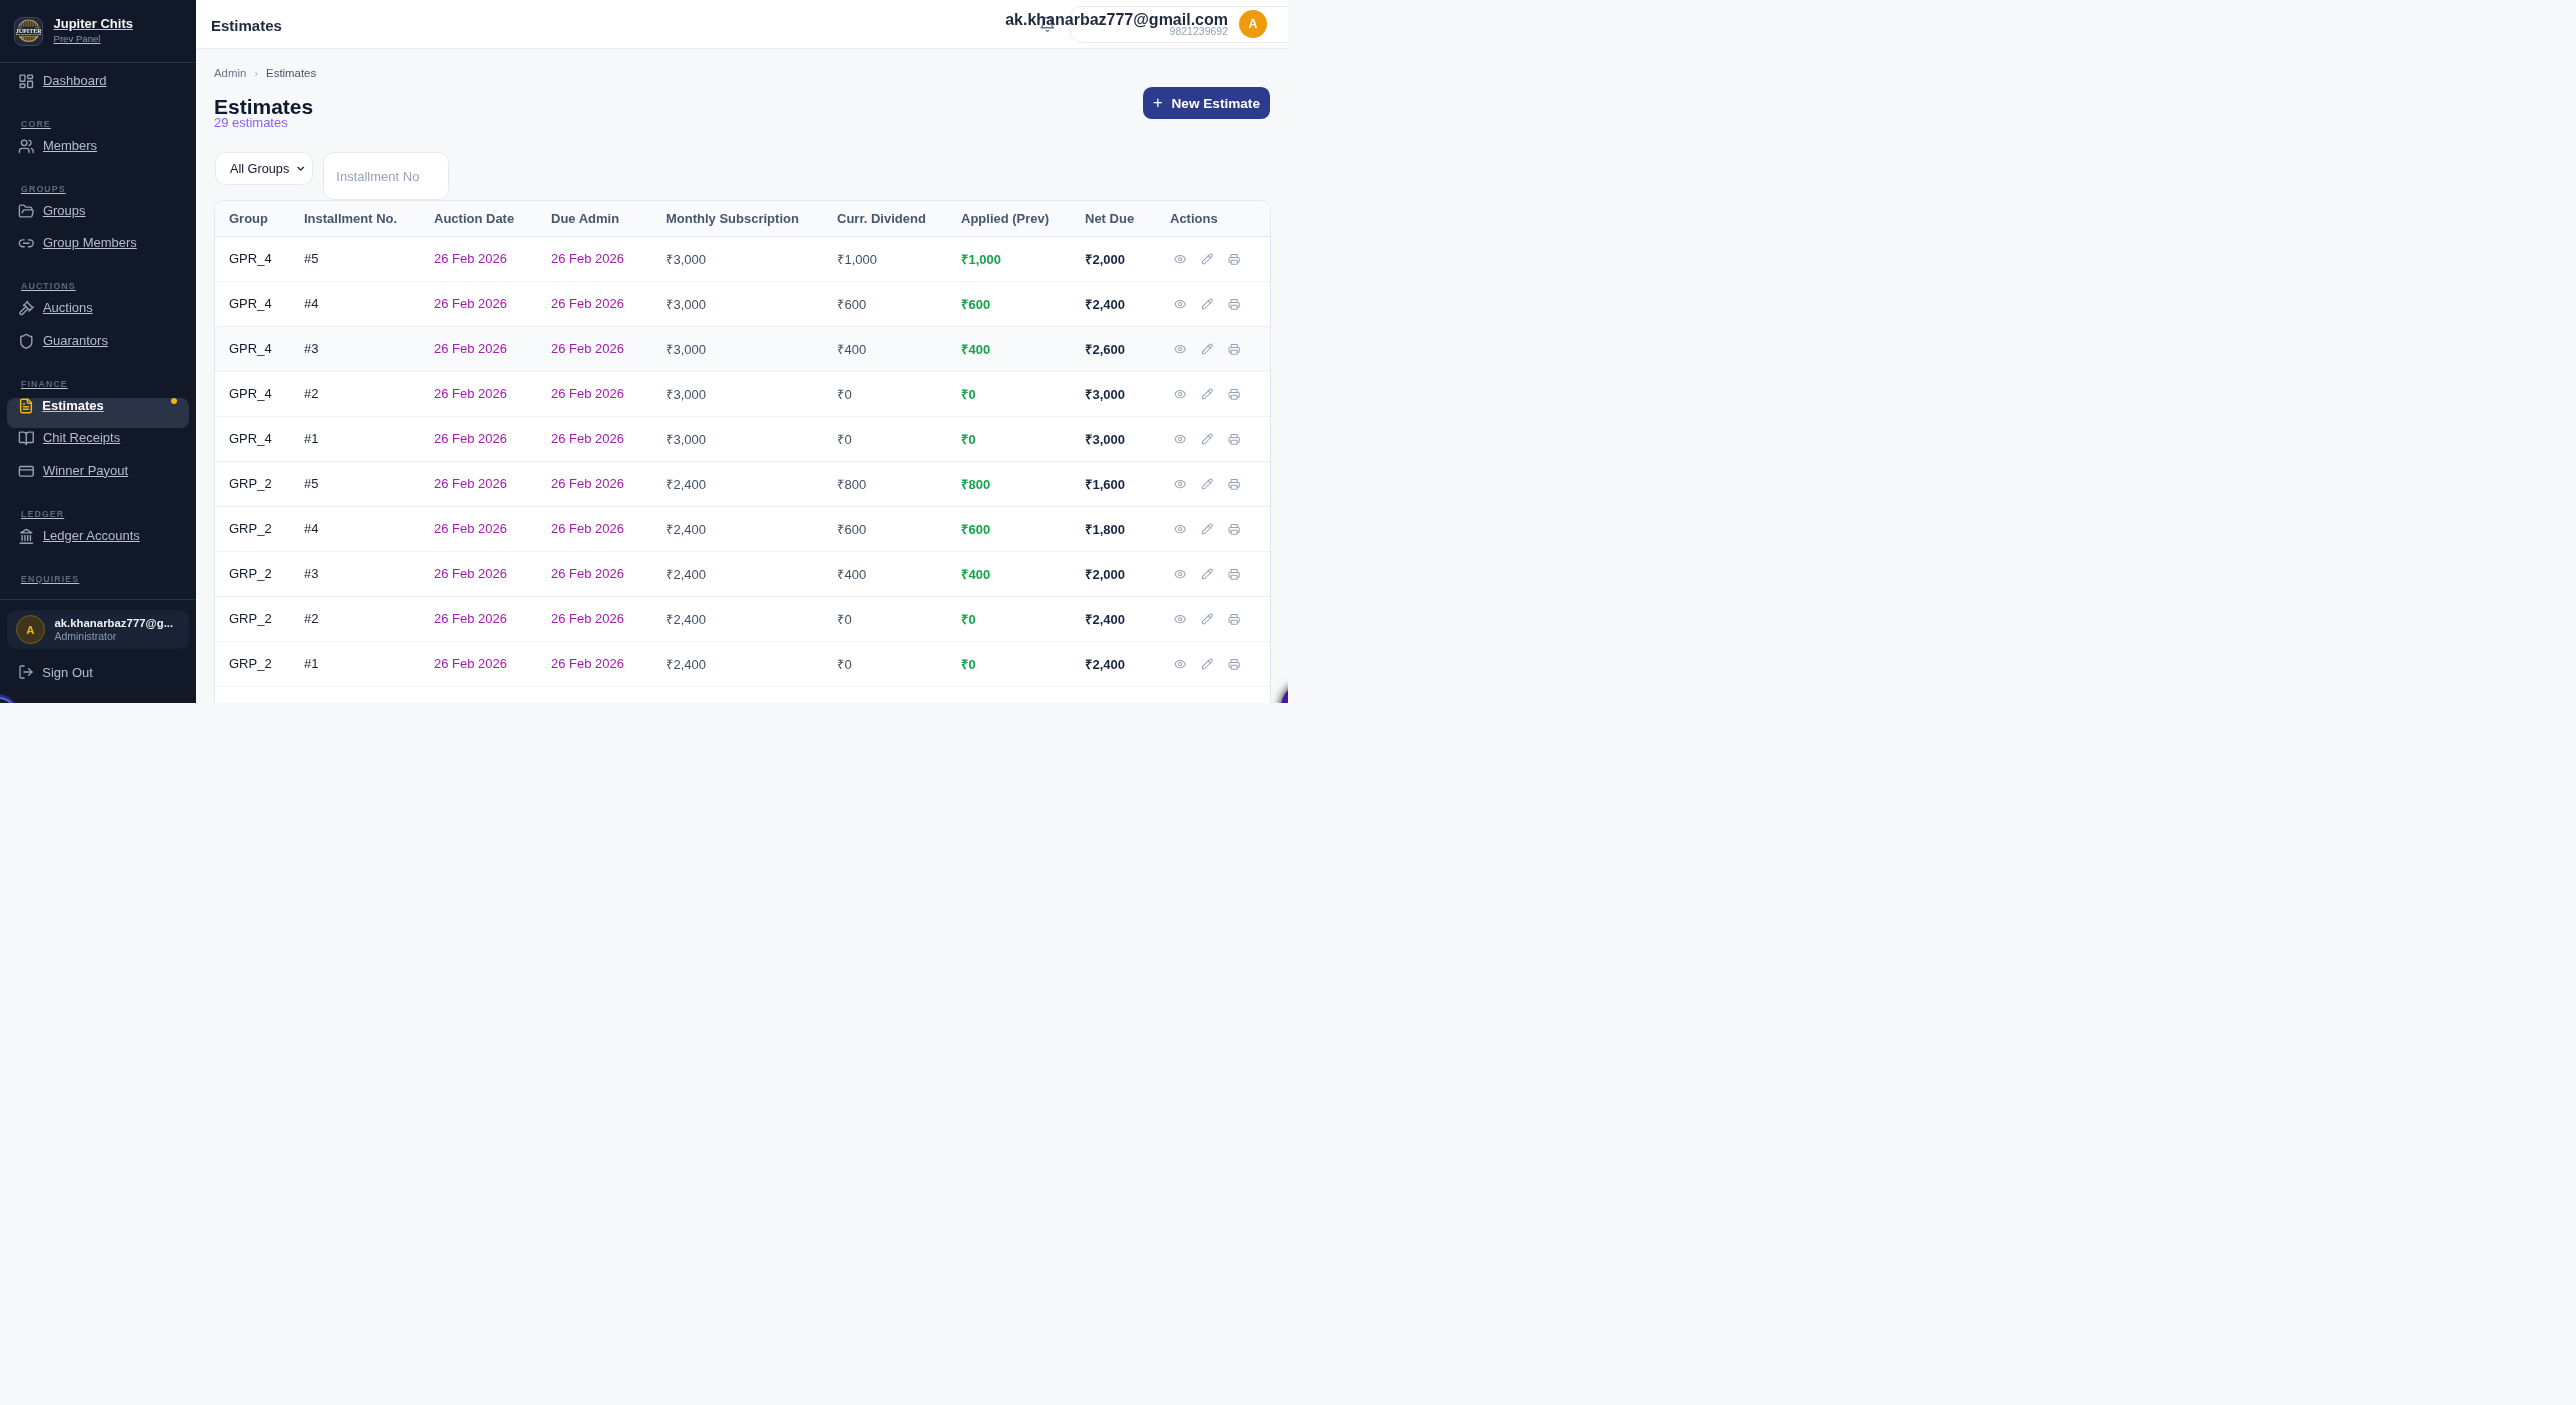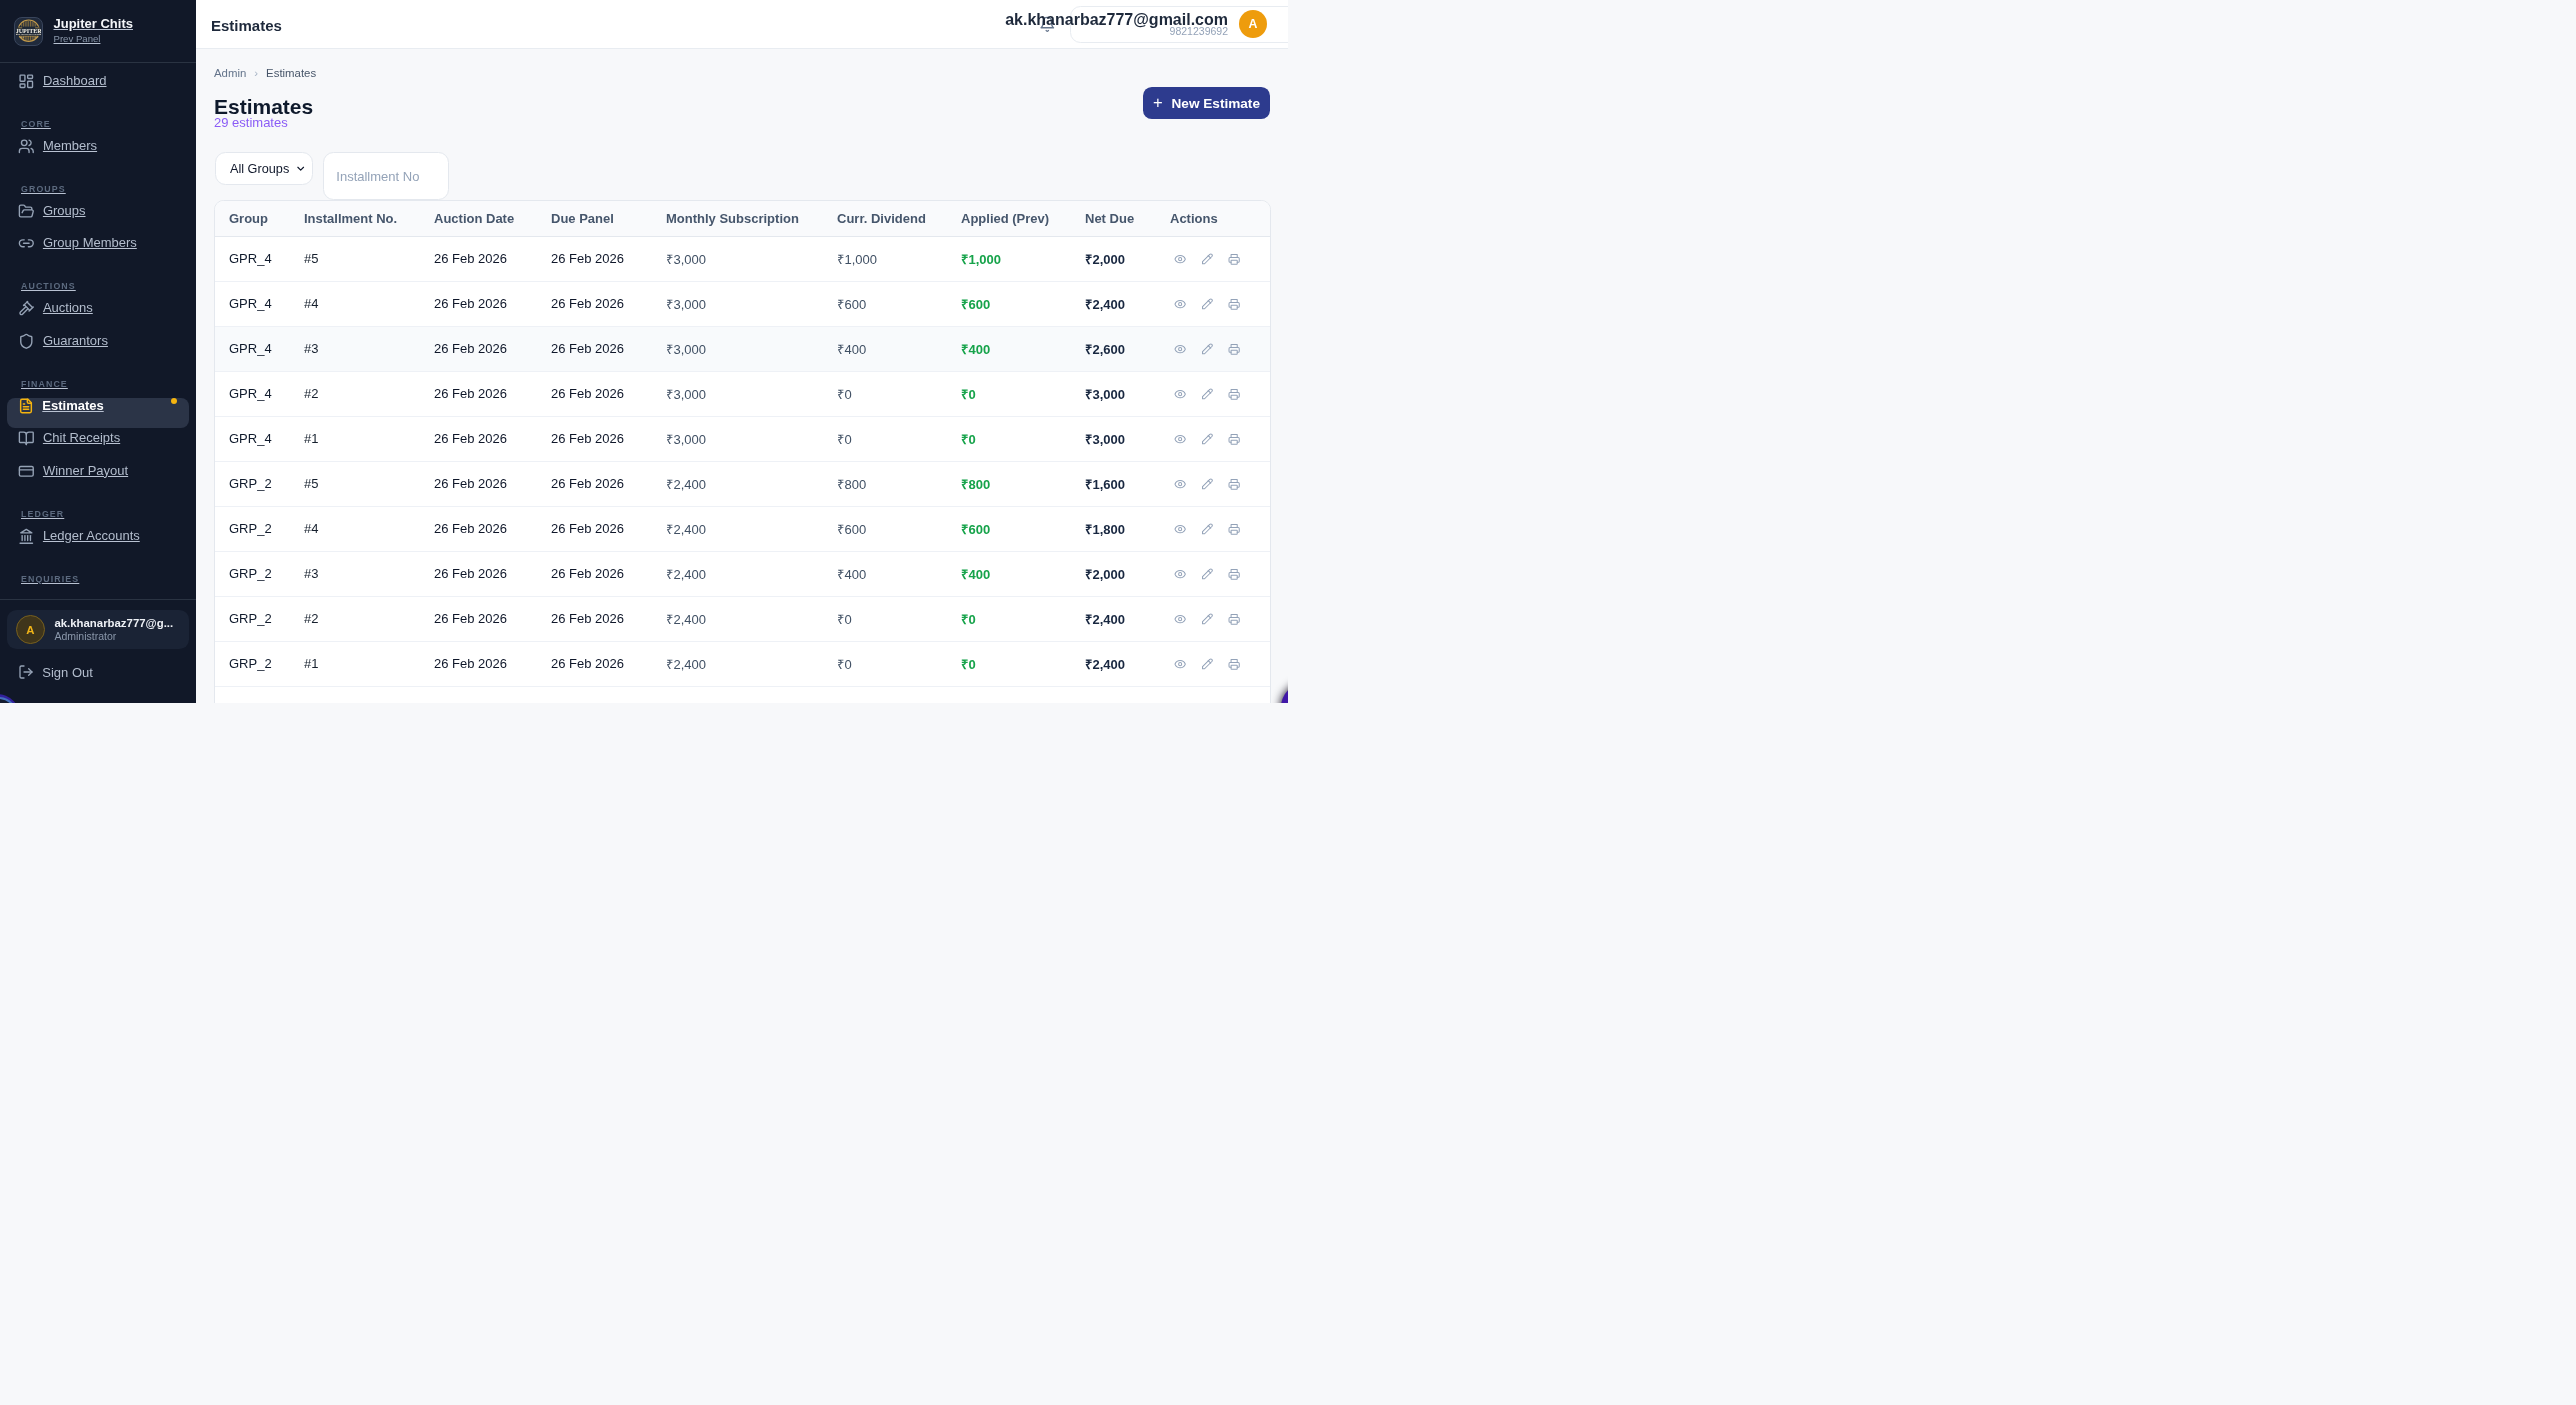--- a/index.html
+++ b/index.html
@@ -54,21 +54,21 @@
 .inp { position:absolute; left:323px; top:152px; width:126px; height:48px; border:0.9px solid #e4e8ee; border-radius:10.5px; background:#fff; font-size:13px; color:#94a3b8; display:flex; align-items:center; padding:0 12.3px; }
 
 
 .card { position:absolute; left:214px; top:200px; width:1057px; height:526px; background:#fff; border:0.9px solid #e4e8ee; border-radius:9.6px; overflow:hidden; }
 table { border-collapse:collapse; table-layout:fixed; width:100%; }
 th { height:35px; background:#f9fafc; border-bottom:0.9px solid #e4e8ee; font-size:13px; font-weight:700; color:#46566c; text-align:left; padding:0 0 0 14px; }
 td { height:45px; border-bottom:0.9px solid #eef1f6; font-size:13px; padding:0 0 0 14px; }
 tr.hov td { background:#f8fafc; }
 td.g { color:#101b2d; font-weight:500; }
 td.i { color:#16202e; }
-td.d { color:#0f172a; }
+td.d { color:#a21caf; }
 td.m { color:#405064; }
 td.a { color:#16a34a; font-weight:700; }
 td.n { color:#182740; font-weight:700; }
 td.act { padding-left:18.4px; } td.act svg { margin-right:14.4px; vertical-align:middle; }
 
 .cornL { position:absolute; left:-26px; top:694px; width:46px; height:46px; border-radius:50%; background:#33219c; z-index:5; }
 .cornL2 { position:absolute; left:-23px; top:697px; width:42px; height:42px; border-radius:50%; background:#141c2f; border:2.2px solid #4470bd; z-index:6; }
 .corner { position:absolute; left:1281px; top:683px; width:49px; height:49px; border-radius:50%; background:#4118a8; box-shadow:0 0 8px 0.9px rgba(8,4,20,.85); }
 </style>
 </head>
@@ -225,21 +225,21 @@
         <col style="width:124px">
         <col style="width:124px">
         <col style="width:85px">
         <col>
       </colgroup>
 <thead>
 <tr>
           <th>Group</th>
           <th>Installment No.</th>
           <th>Auction Date</th>
-          <th>Due Panel</th>
+          <th>Due Admin</th>
           <th>Monthly Subscription</th>
           <th>Curr. Dividend</th>
           <th>Applied (Prev)</th>
           <th>Net Due</th>
           <th>Actions</th>
         </tr>
 </thead>
 <tbody id="tb">
         <tr>
           <td class="g">GPR_4</td>

